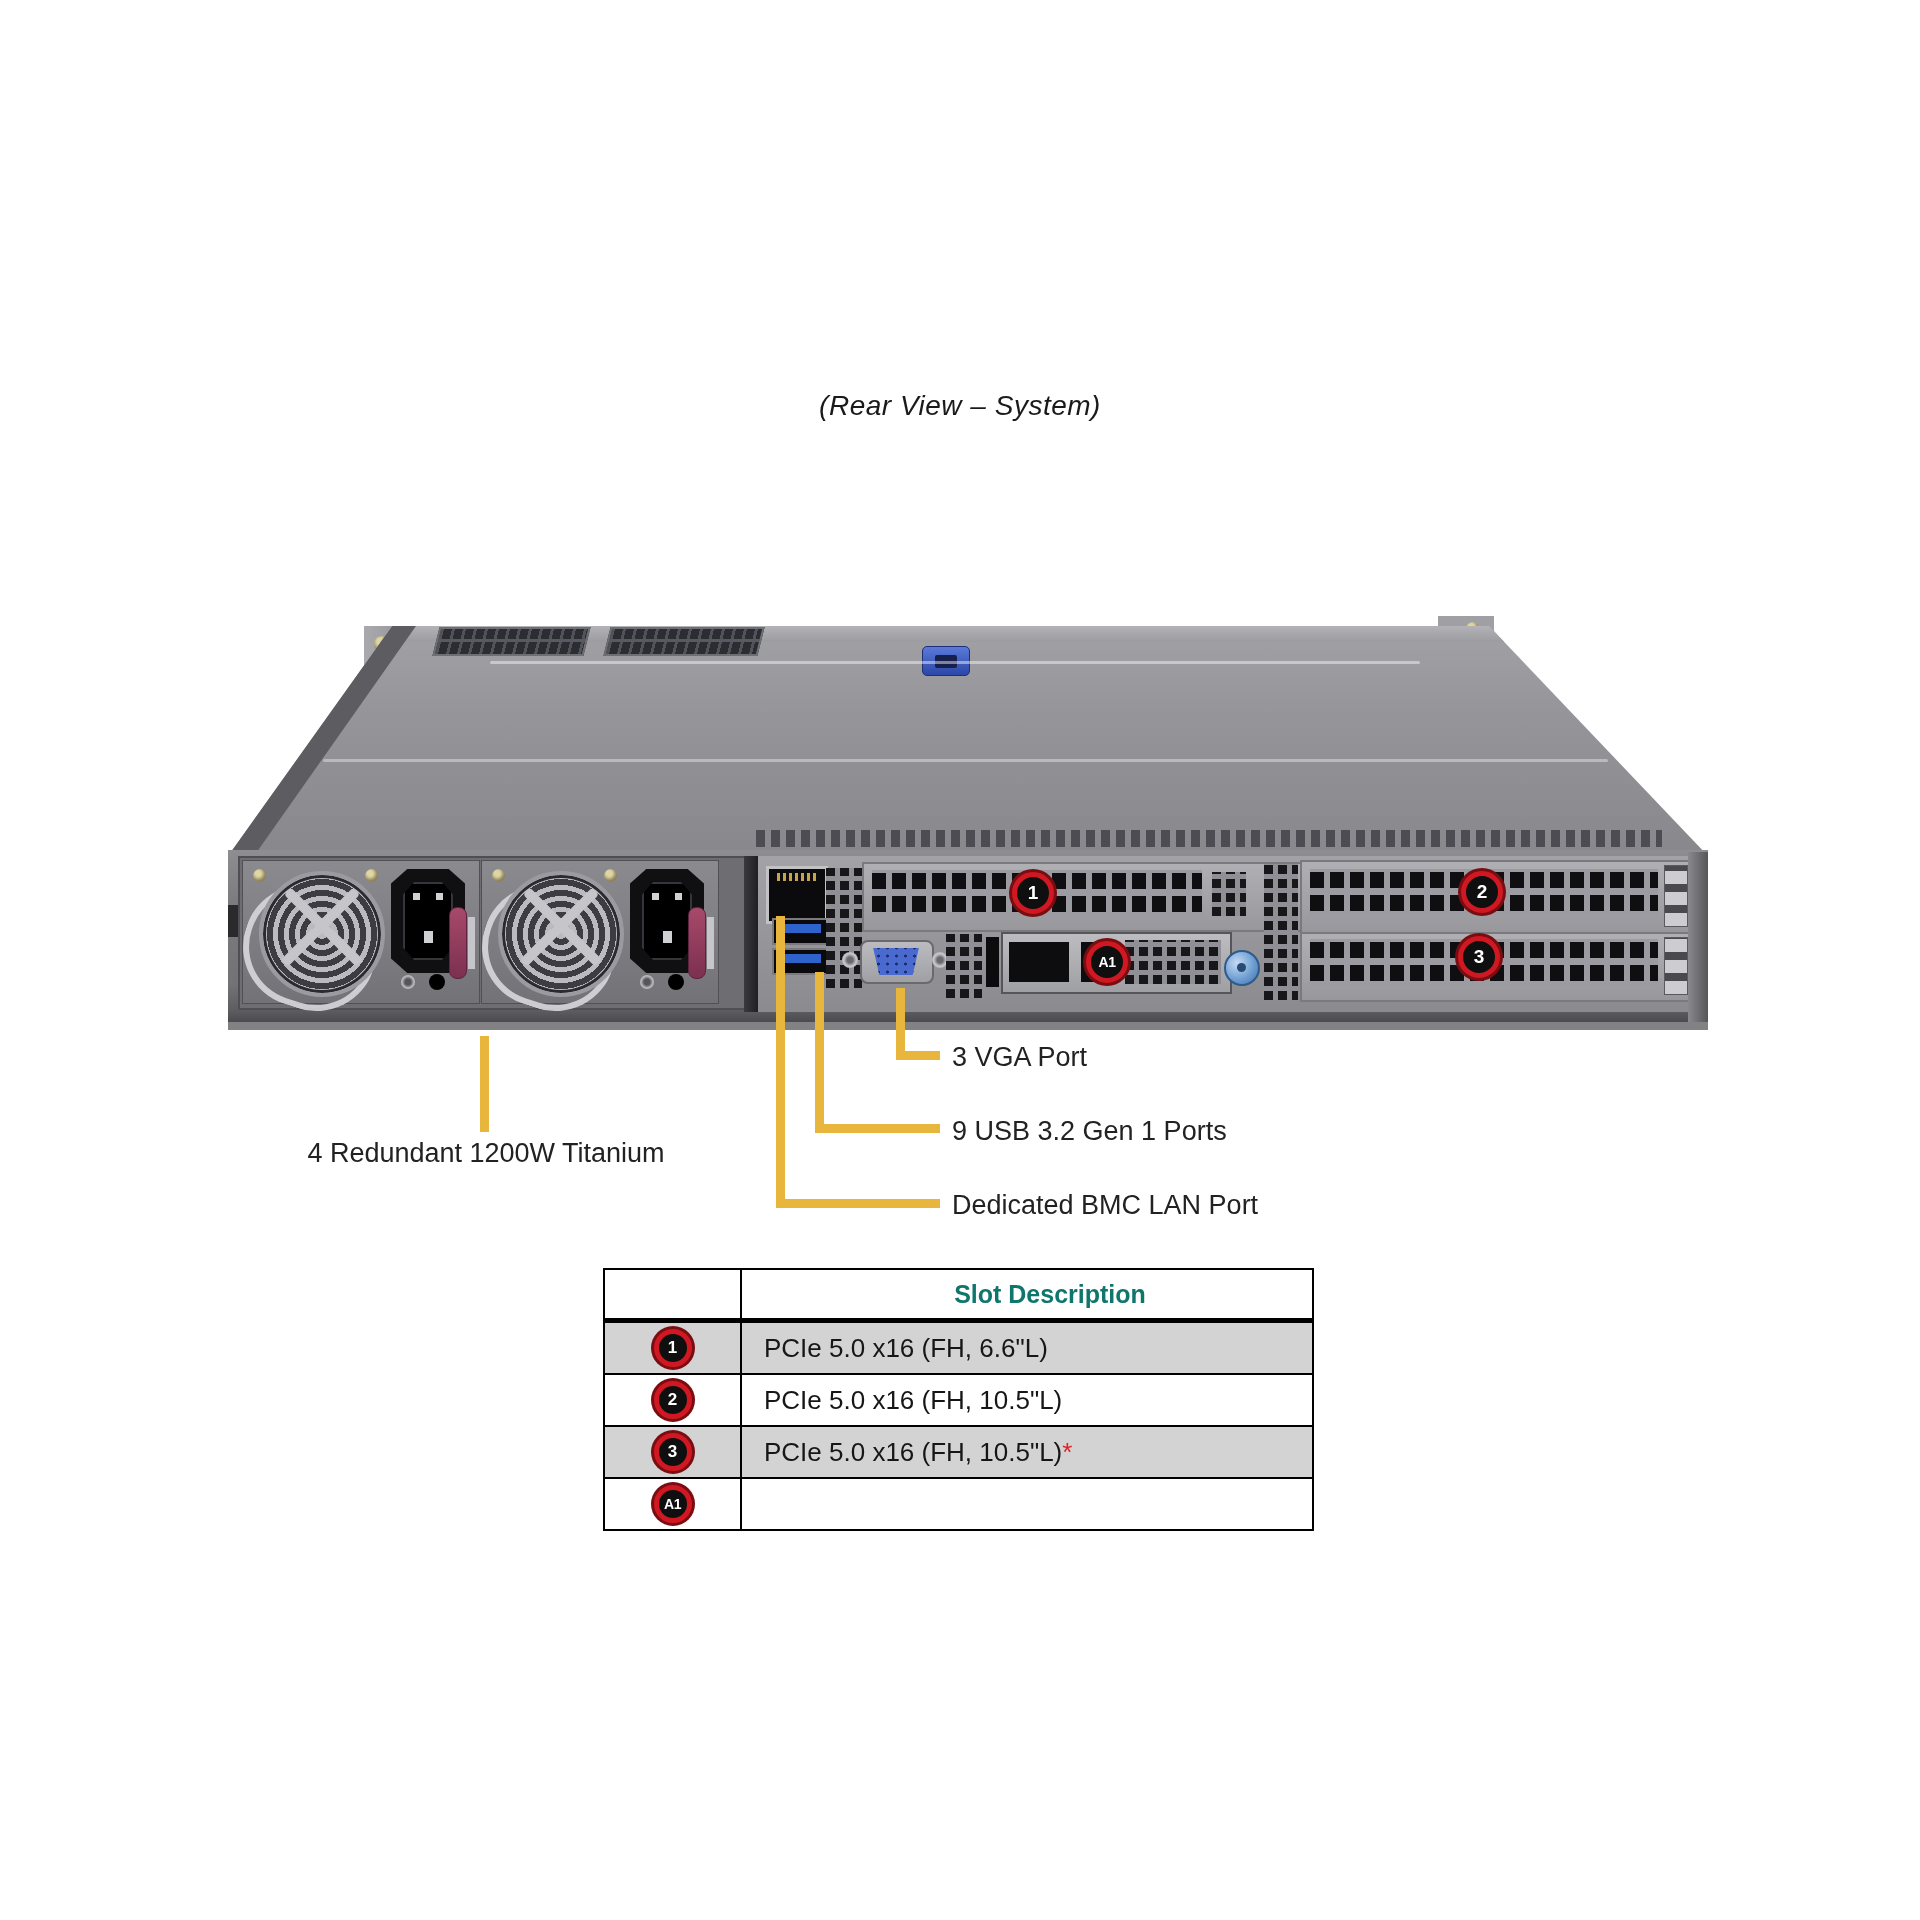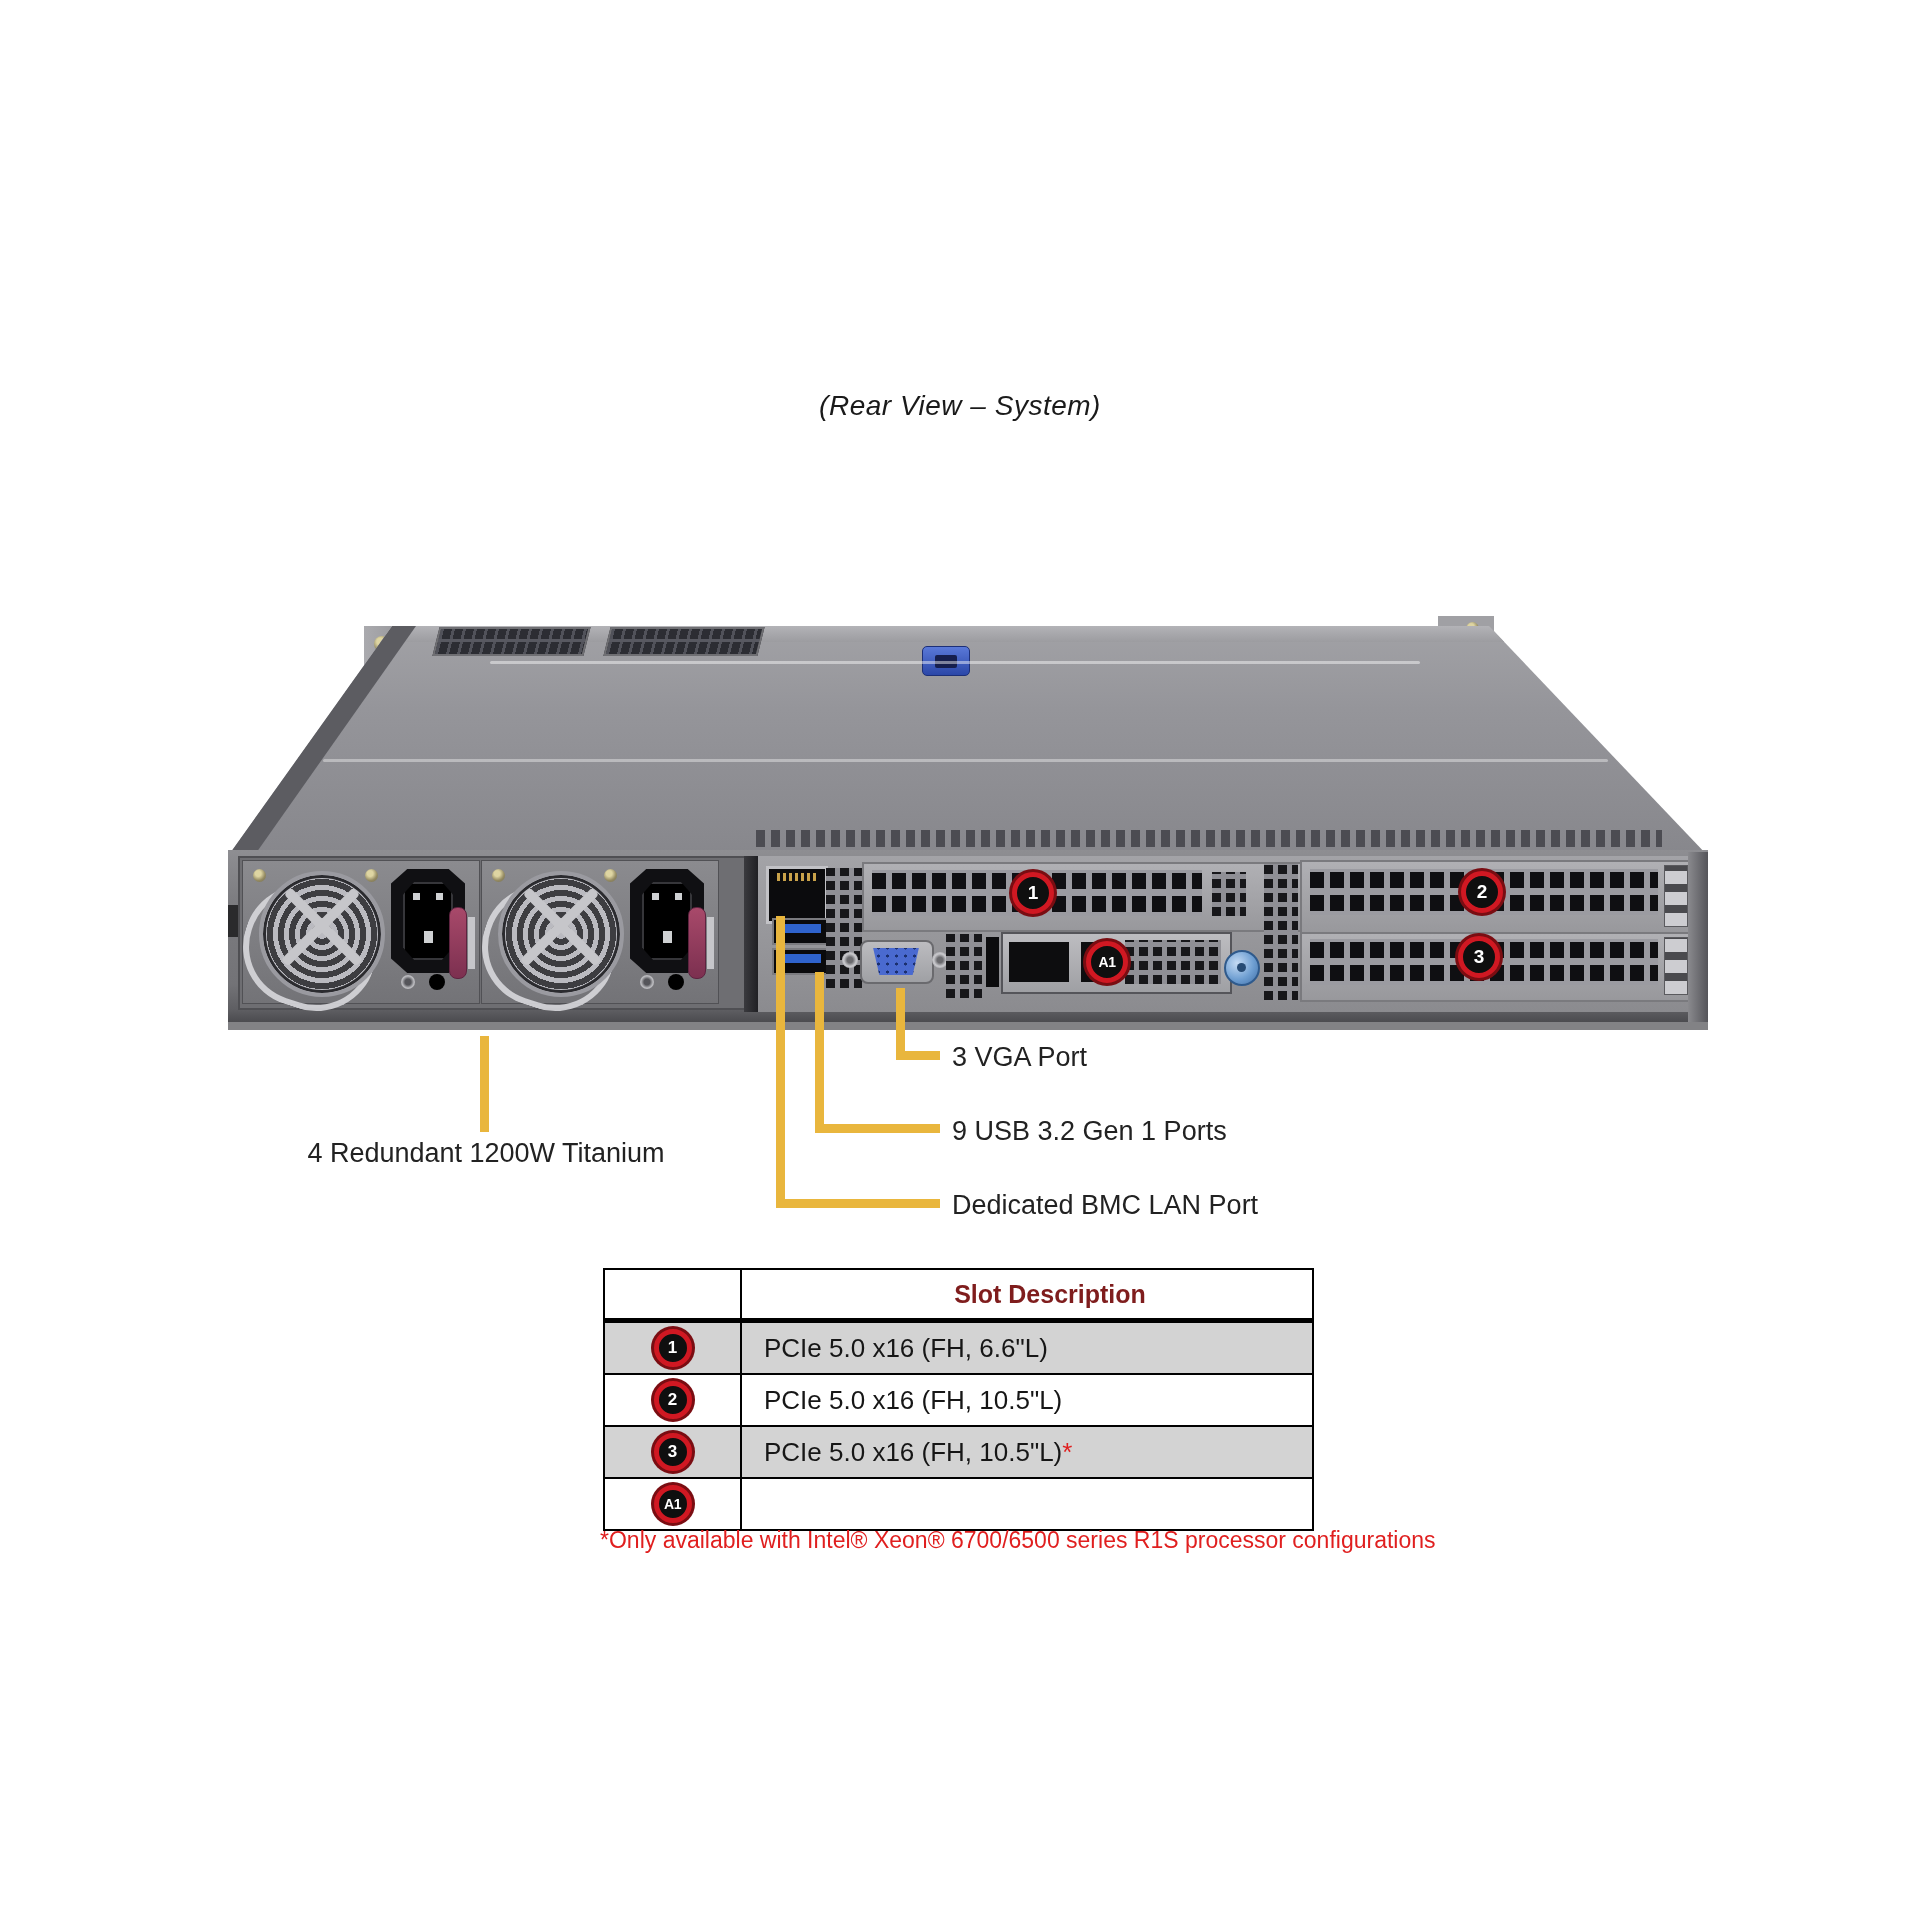--- a/index.html
+++ b/index.html
@@ -123,21 +123,21 @@
   .psu-label{left:230px;top:1136px;width:512px;text-align:center;line-height:35px;}
 
   
   .slot-table{left:603px;top:1268px;width:711px;border:2px solid #000;background:#fff;box-sizing:border-box;}
   .t-head{display:flex;height:48px;border-bottom:5px solid #000;}
   .t-row{display:flex;height:50px;border-bottom:2px solid #000;}
   .t-row:last-child{border-bottom:none;}
   .t-row.gray{background:#d3d3d3;}
   .c1{width:137px;border-right:2px solid #000;position:relative;display:flex;align-items:center;justify-content:center;box-sizing:border-box;}
   .c2{flex:1;display:flex;align-items:center;}
-  .t-head .c2{justify-content:center;font-weight:bold;font-size:25px;color:#7f1d1d;margin-left:46px;}
+  .t-head .c2{justify-content:center;font-weight:bold;font-size:25px;color:#0f766e;margin-left:46px;}
   .desc{font-size:26px;color:#161616;padding-left:22px;}
   .note-star{color:#e01f1f;}
   .t-badge{position:static;}
   .footnote{left:600px;top:1527px;font-size:23px;color:#e01f1f;white-space:nowrap;}
 </style>
 </head>
 <body>
 
 <div id="page">
 
@@ -294,15 +294,14 @@
           <span class="desc"><span>PCIe 5.0 x16 (FH, 10.5"L)</span><span class="note-star">*</span></span>
         </div>
     </div>
     <div class="t-row">
       <div class="c1">
           <div class="badge b38 t-badge small-text">A1</div>
         </div>
     </div>
   </div>
 
-  <div class="abs footnote">*Only available with Intel® Xeon® 6700/6500 series R1S processor configurations</div>
 
 </div>
 
 </body></html>

